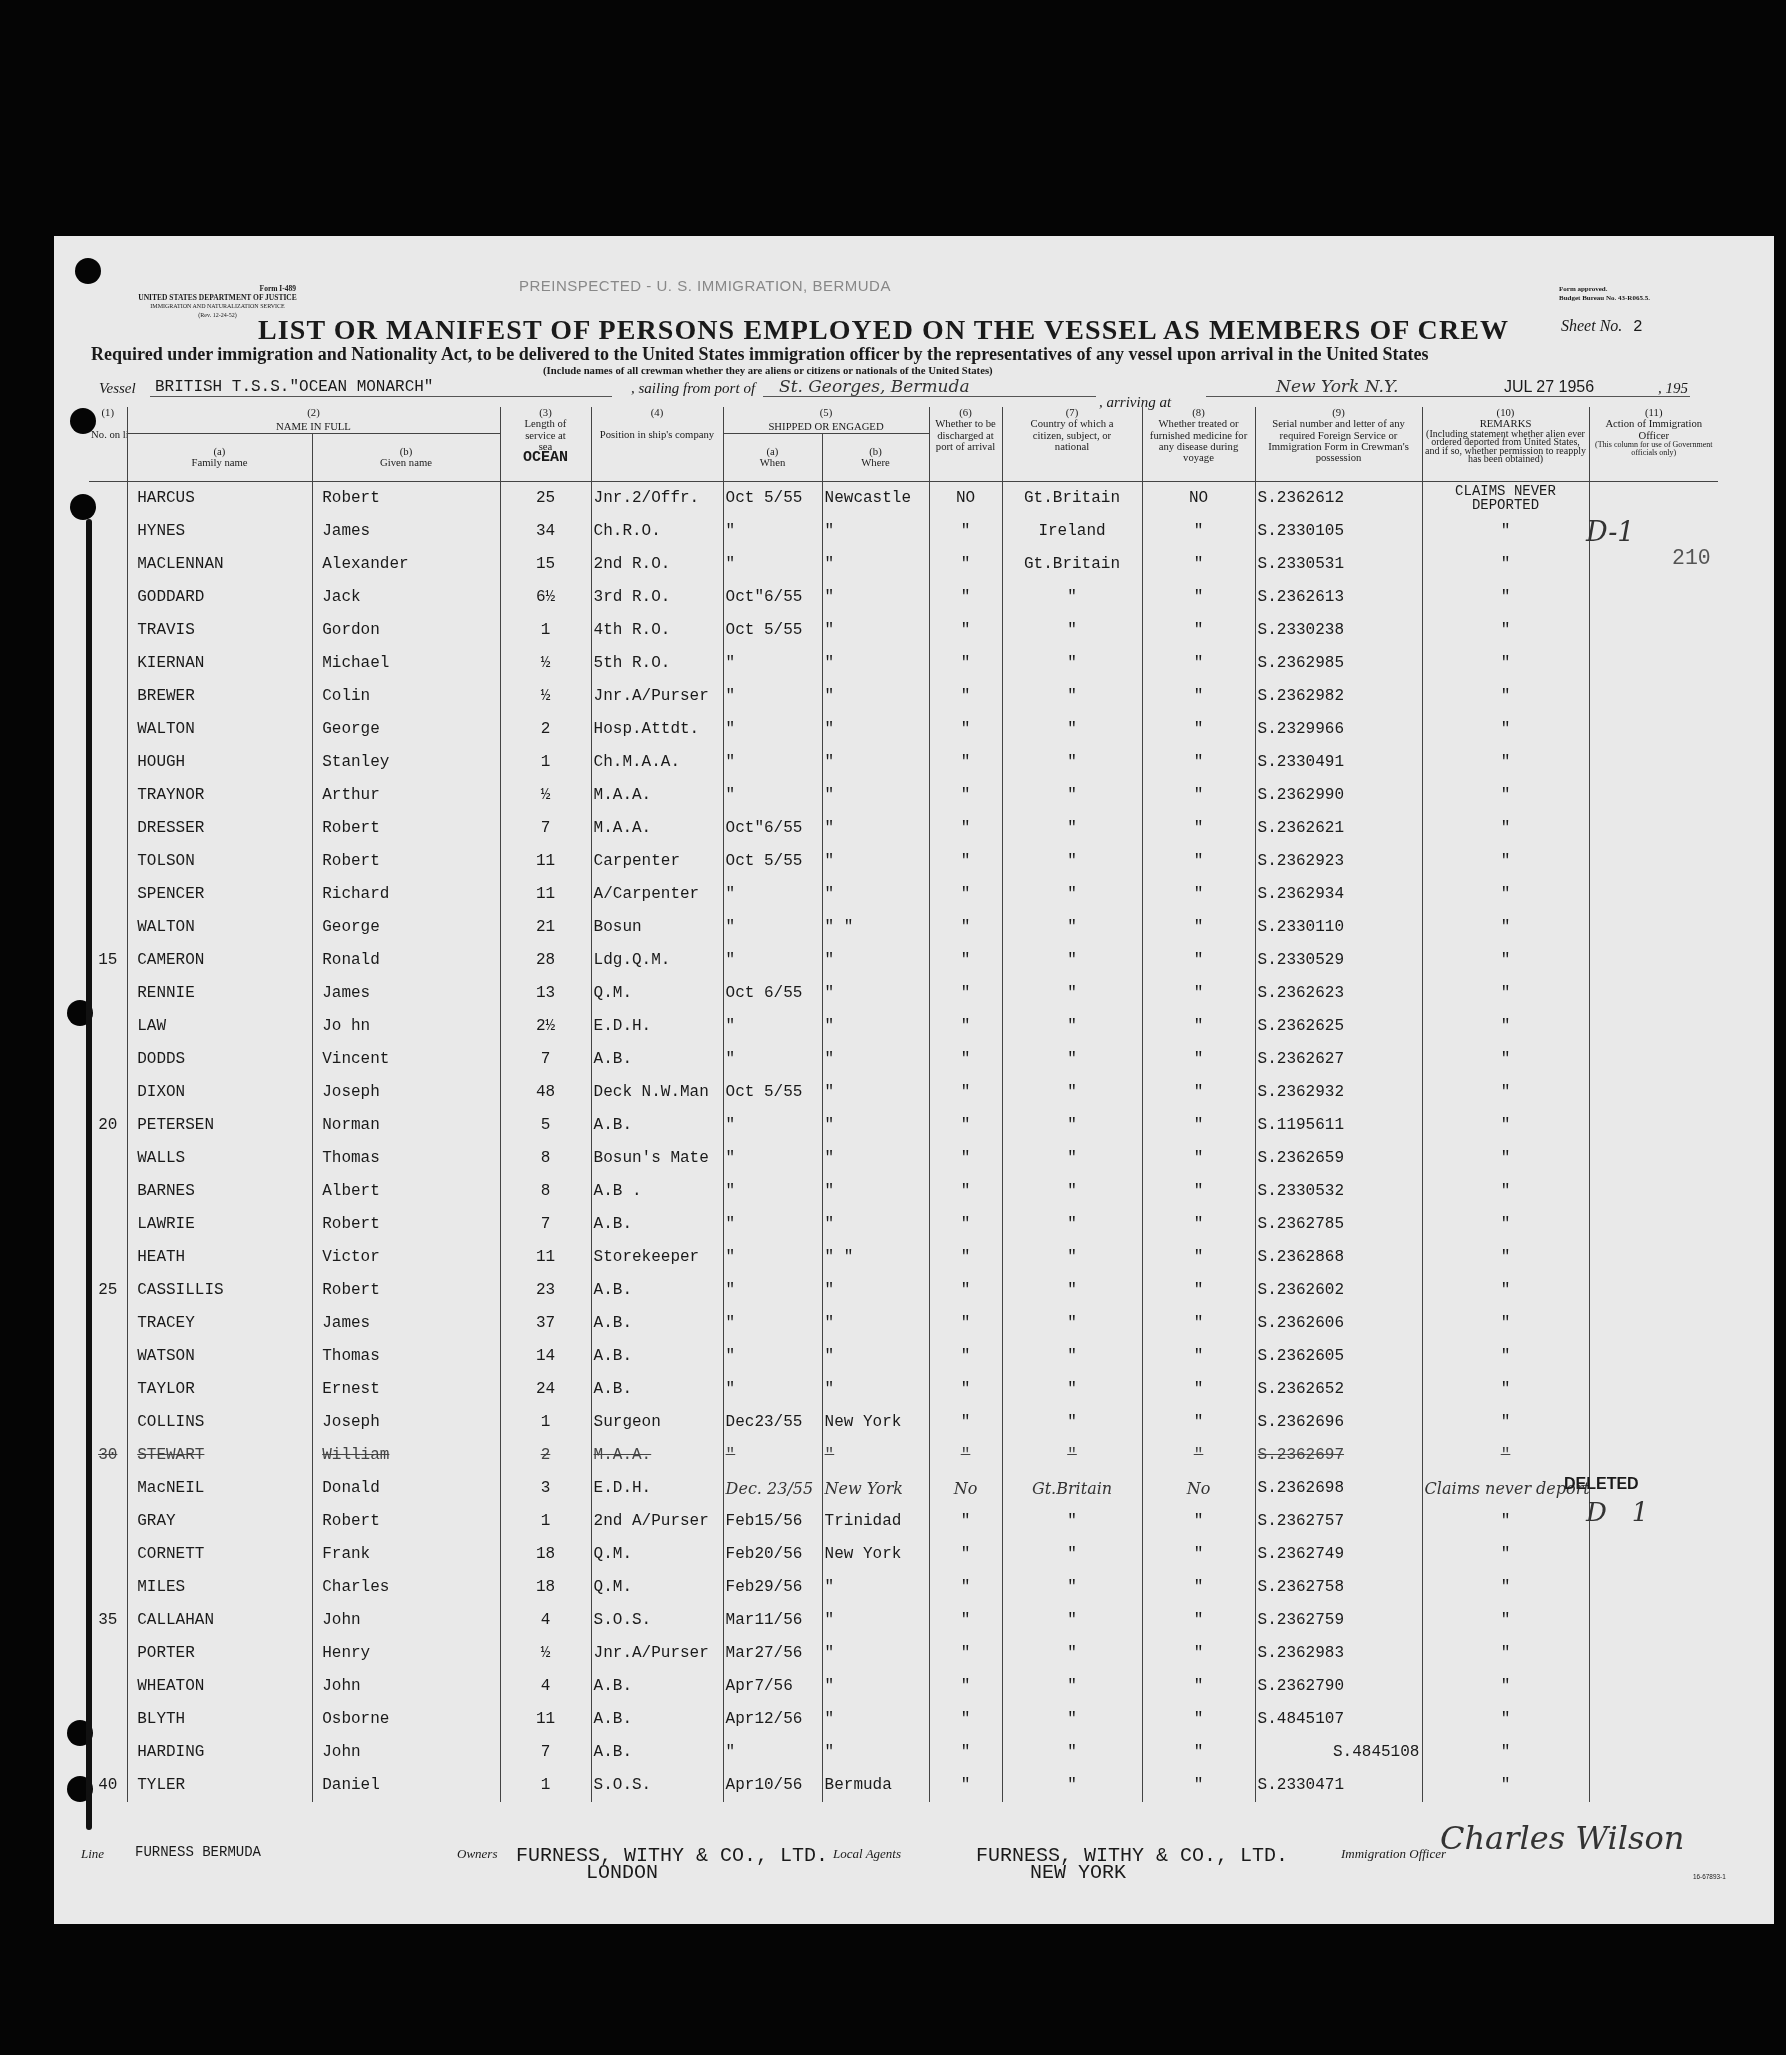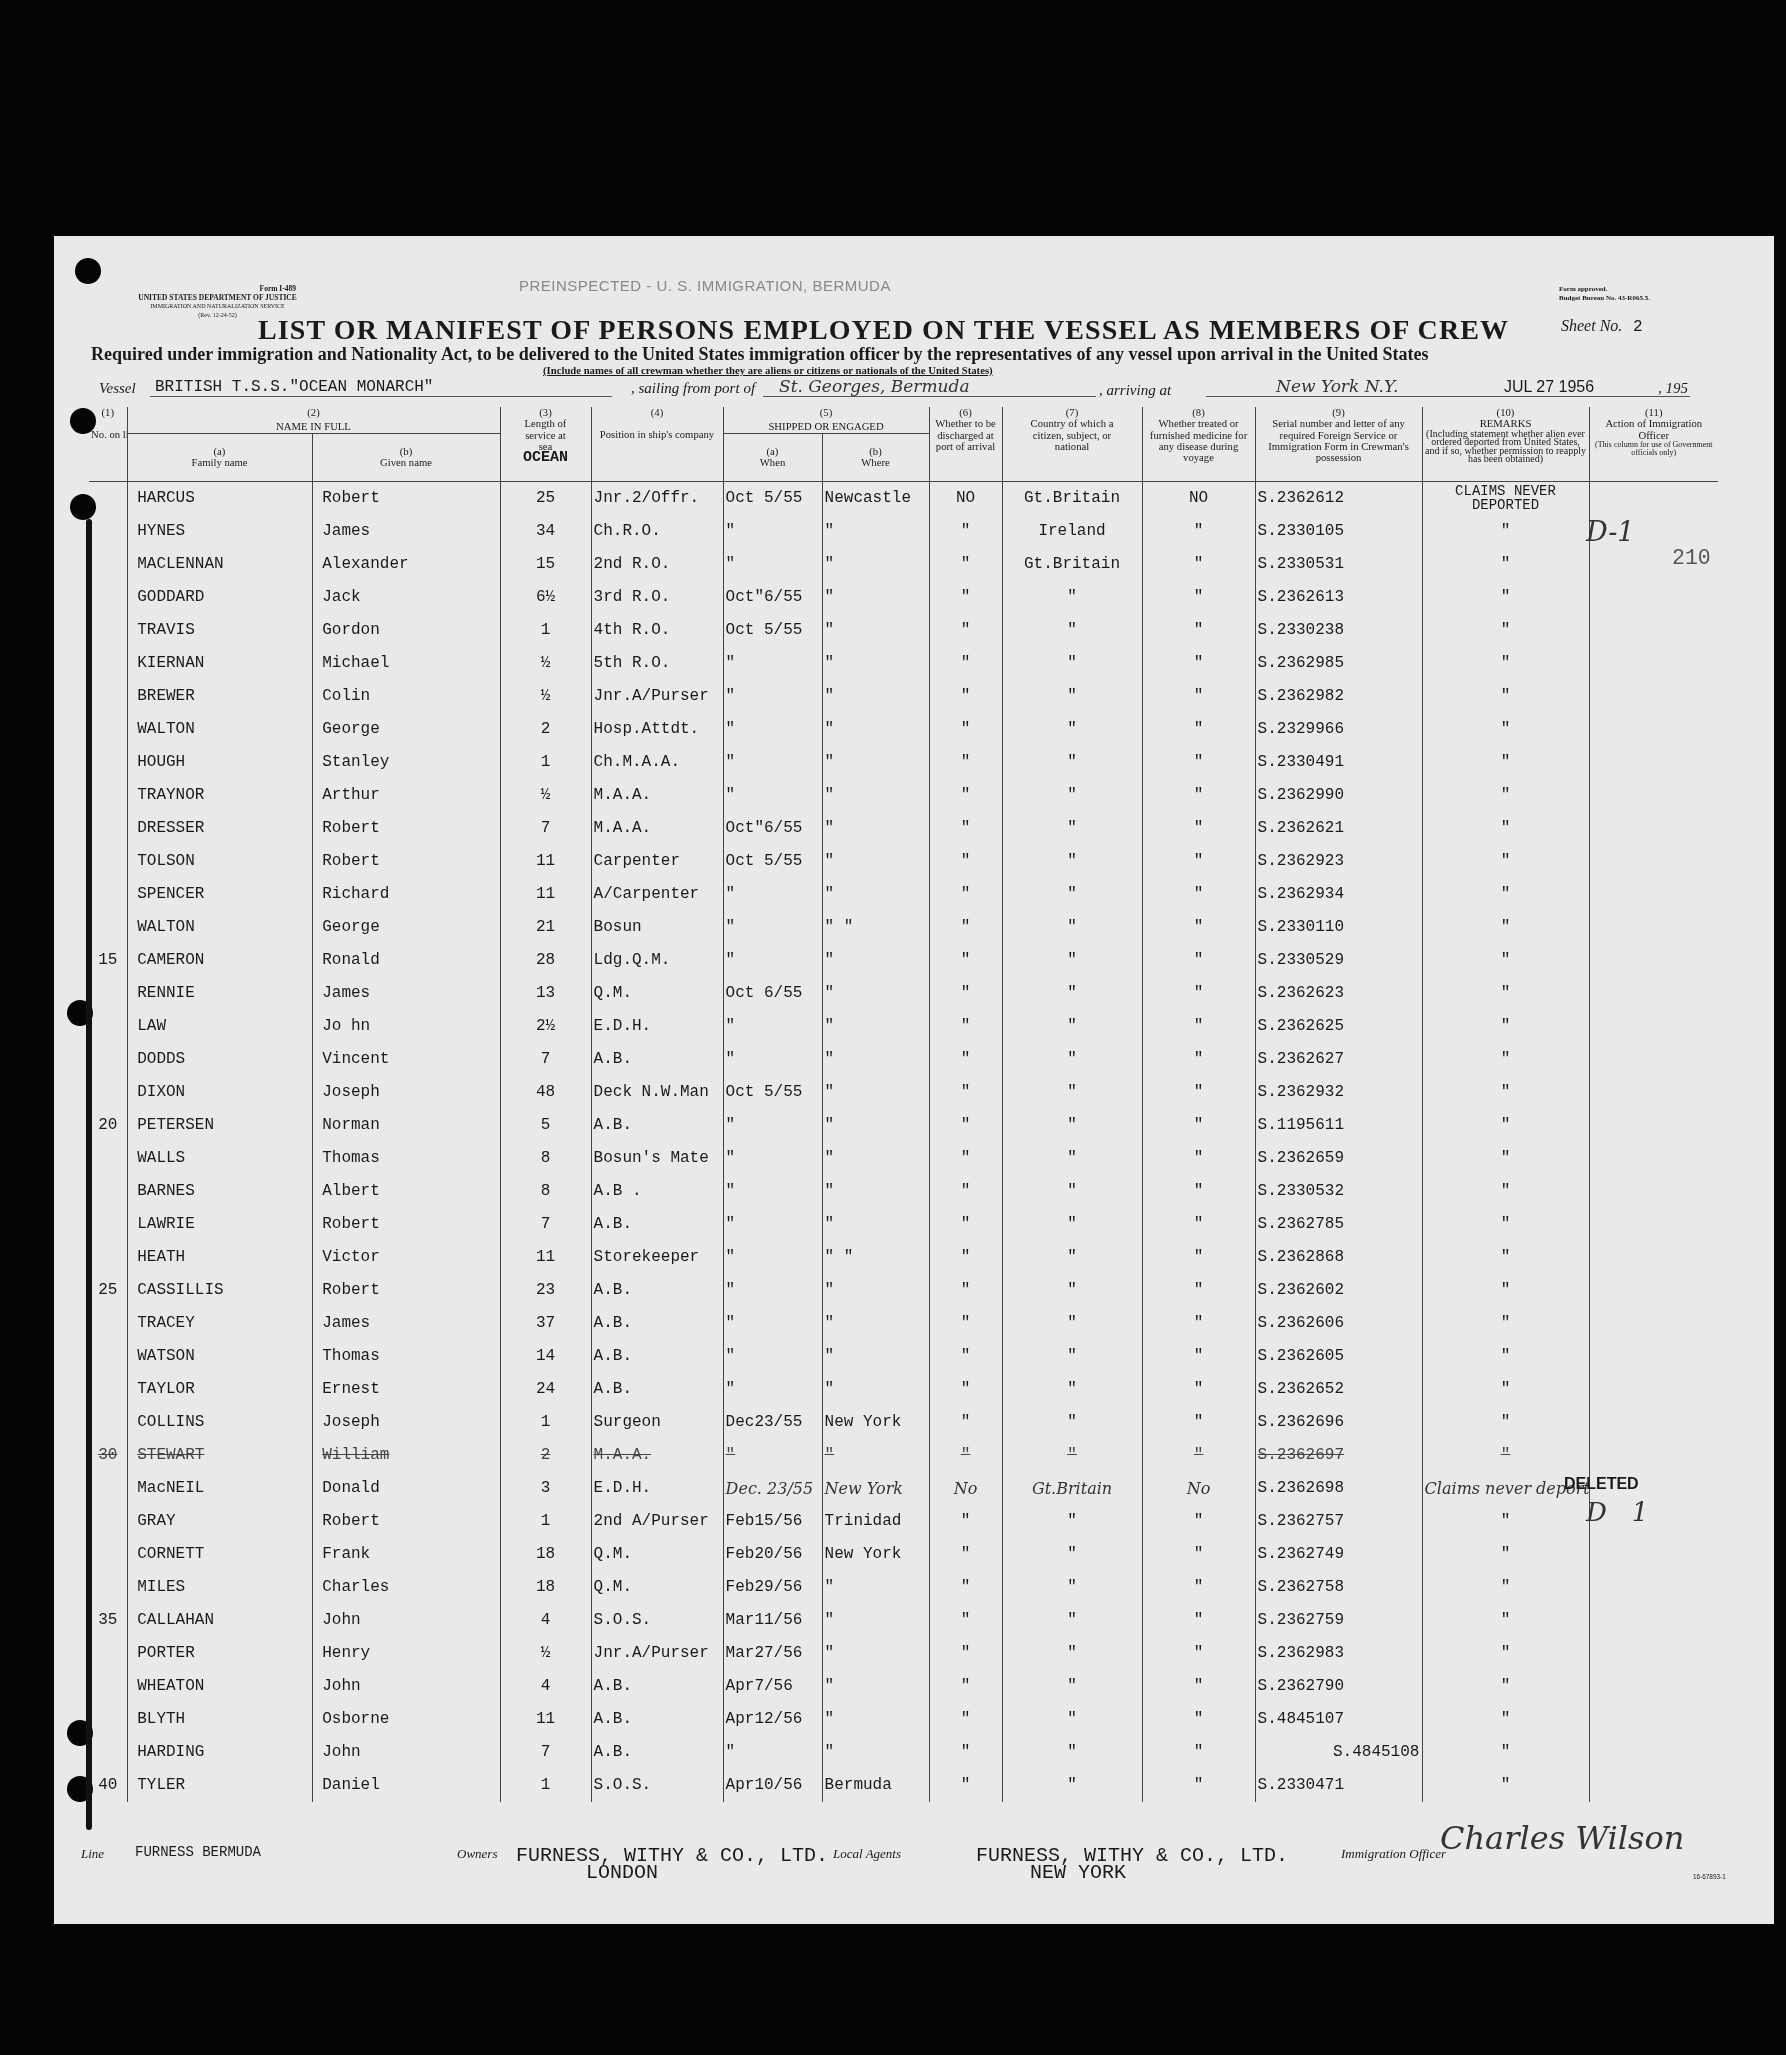--- a/index.html
+++ b/index.html
@@ -7,21 +7,21 @@
   .paper { position:absolute; left:54px; top:236px; width:1720px; height:1688px; background:#e9e9e9; }
   .hole { position:absolute; width:26px; height:26px; border-radius:50%; background:#050505; }
   .hdr-left { position:absolute; left:91px; top:285px; width:253px; font-family:"Liberation Serif","DejaVu Serif",serif; font-size:7.5px; line-height:8.6px; text-align:center; font-weight:bold; }
   .hdr-left .small { font-size:6px; font-weight:normal; }
   .stamp { position:absolute; left:519px; top:277px; font-family:"Liberation Sans",sans-serif; font-size:15px; color:#888; letter-spacing:0.5px; }
   .hdr-right { position:absolute; left:1559px; top:285px; font-family:"Liberation Serif",serif; font-size:7px; line-height:8.6px; font-weight:bold; }
   .title { position:absolute; left:258px; top:314px; font-family:"Liberation Serif",serif; font-weight:bold; font-size:28px; letter-spacing:1.1px; }
   .sheet { position:absolute; left:1561px; top:317px; font-family:"Liberation Serif",serif; font-style:italic; font-size:16px; }
   .sheet span { font-style:normal; font-family:"Liberation Mono",monospace; margin-left:10.7px; }
   .subtitle { position:absolute; left:91px; top:344px; font-family:"Liberation Serif",serif; font-weight:bold; font-size:18px; }
-  .subtitle2 { position:absolute; left:543px; top:364px; font-family:"Liberation Serif",serif; font-weight:bold; font-size:10.7px;text-decoration:underline; }
+  .subtitle2 { position:absolute; left:543px; top:364px; font-family:"Liberation Serif",serif; font-weight:bold; font-size:10.7px; }
   .vessel-line { position:absolute; left:99px; top:376px; width:1612px; font-family:"Liberation Serif",serif; font-size:15px; font-style:italic; }
   .vessel-line .fill { position:absolute; font-family:"Liberation Mono",monospace; font-style:normal; font-size:16px; }
   .vessel-line .hand { position:absolute; font-family:"DejaVu Serif",serif; font-style:italic; font-size:17px; color:#333; }
   .uline { position:absolute; border-bottom:1.1px solid #555; top:20.4px; }
   table.grid { position:absolute; left:89px; top:407px; width:1626px; border-collapse:collapse; table-layout:fixed; }
   table.grid td, table.grid th { border-left:1.1px solid #444; padding:0 2.1px; overflow:hidden; white-space:nowrap; }
   table.grid th { font-family:"Liberation Serif",serif; font-weight:normal; font-size:10.7px; line-height:11.3px; text-align:center; vertical-align:middle; border-bottom:1.1px solid #444; }
   table.grid tr.head-top th { vertical-align:top; }
   table.grid td { height:33px; font-size:16px; vertical-align:middle; }
   table.grid td.c { text-align:center; }
@@ -66,21 +66,21 @@
 <div class="subtitle">Required under immigration and Nationality Act, to be delivered to the United States immigration officer by the representatives of any vessel upon arrival in the United States</div>
 <div class="subtitle2">(Include names of all crewman whether they are aliens or citizens or nationals of the United States)</div>
 
 <div class="vessel-line">
   <span style="position:absolute;left:0;top:4.3px">Vessel</span>
   <span class="uline" style="left:51px;width:462px"></span>
   <span class="fill" style="left:56px;top:2.1px">BRITISH T.S.S."OCEAN MONARCH"</span>
   <span style="position:absolute;left:532px;top:4.3px">, sailing from port of</span>
   <span class="uline" style="left:664px;width:333px"></span>
   <span class="hand" style="left:680px;top:0">St. Georges, Bermuda</span>
-  <span style="position:absolute;left:1000px;top:6px">, arriving at</span>
+  <span style="position:absolute;left:1000px;top:18px">, arriving at</span>
   <span class="uline" style="left:1107px;width:484px"></span>
   <span class="hand" style="left:1177px;top:0">New York N.Y.</span>
   <span class="fill" style="left:1405px;top:2.1px;font-family:'Liberation Sans',sans-serif">JUL 27 1956</span>
   <span style="position:absolute;left:1559px;top:4.3px">, 195</span>
 </div>
 
 <table class="grid">
   <colgroup>
     <col style="width:38px">
       <col style="width:185px">

